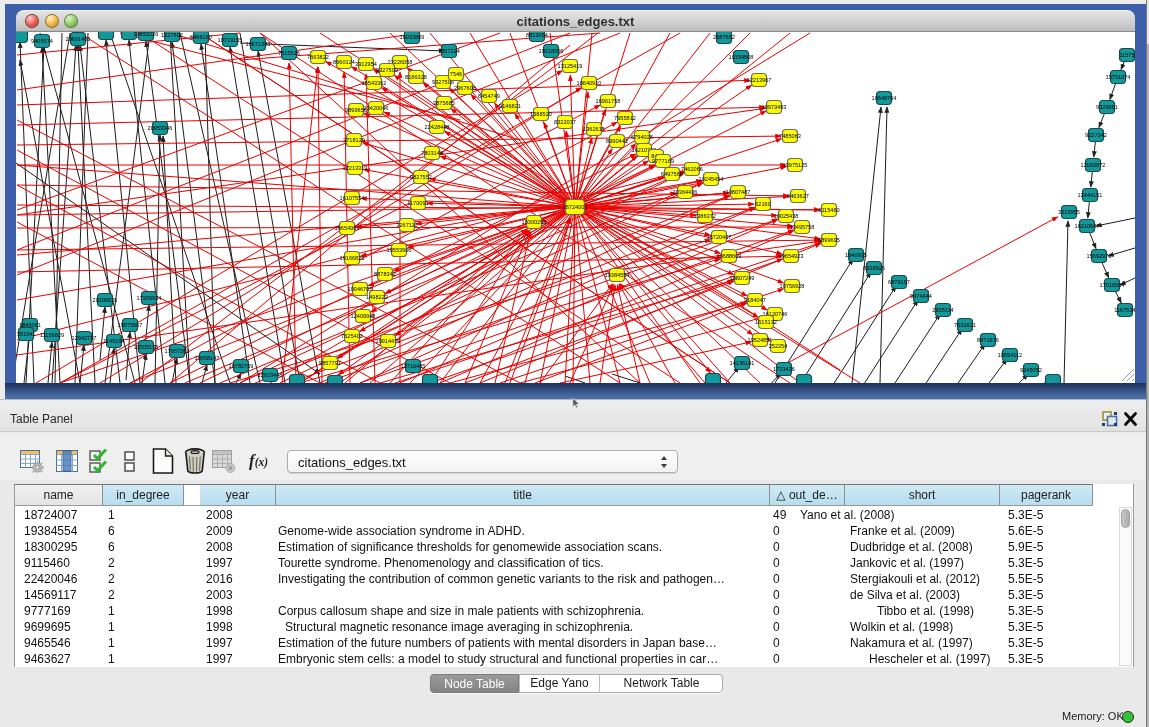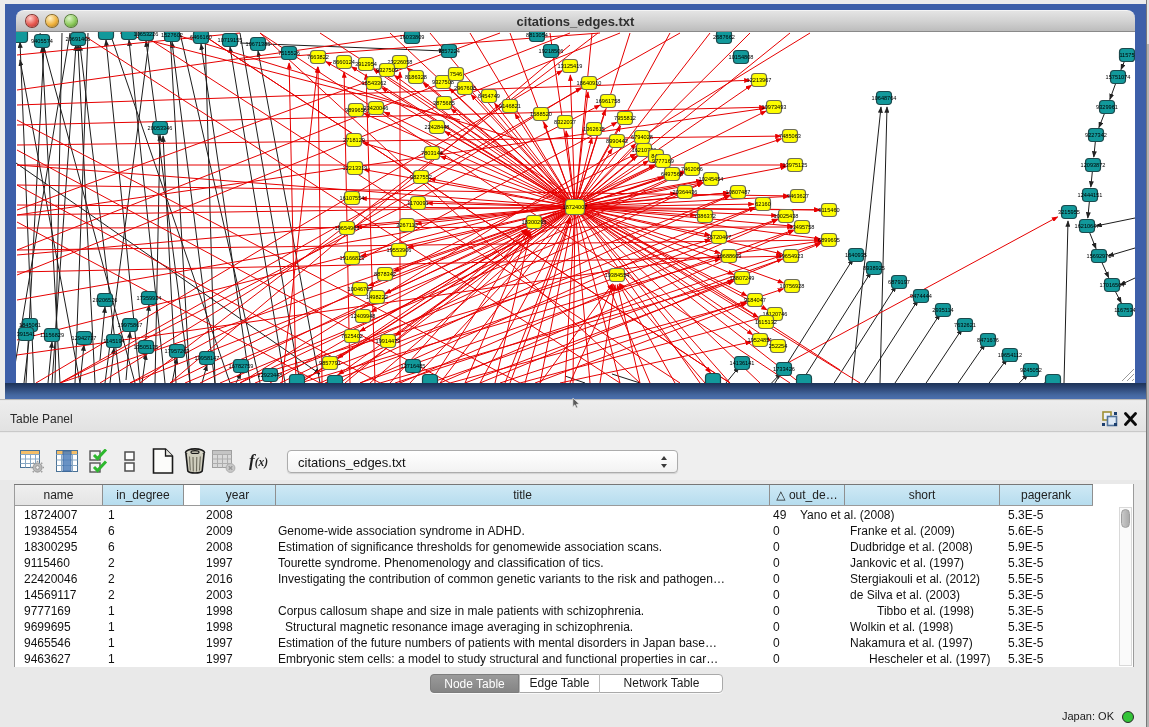--- a/index.html
+++ b/index.html
@@ -749,22 +749,22 @@
     <span style="left:191px">1997</span>
     <span style="left:263px">Embryonic stem cells: a model to study structural and functional properties in car…</span>
     <span style="left:758px">0</span>
     <span style="left:854px">Hescheler et al. (1997)</span>
     <span style="left:993px">5.3E-5</span>
   </div>
 <div class="abs" id="vscroll"></div>
 <div class="abs" id="vthumb"></div>
 
 <div class="abs" id="tabs"></div>
-<div class="abs tab" id="tab2">Edge Table</div>
+<div class="abs tab" id="tab2">Edge Yano</div>
 <div class="abs tab" id="tab3">Network Table</div>
 <div class="abs tab" id="tab1">Node Table</div>
-<div class="abs" id="mem">Japan: OK</div>
+<div class="abs" id="mem">Memory: OK</div>
 <div class="abs" id="memdot"></div>
 <div class="abs" id="rstrip"></div>
 <div class="abs" id="rstriptop"></div>
 <svg class="abs" id="cursor" width="8" height="11" viewBox="0 0 10 14">
     <path d="M1,0 L1,11 L3.6,8.7 L5.2,12.6 L7,11.8 L5.4,8 L9,7.6 z" fill="#5a5a5a" stroke="#e8e8e8" stroke-width="0.8"></path>
   </svg>
 
 </body></html>

